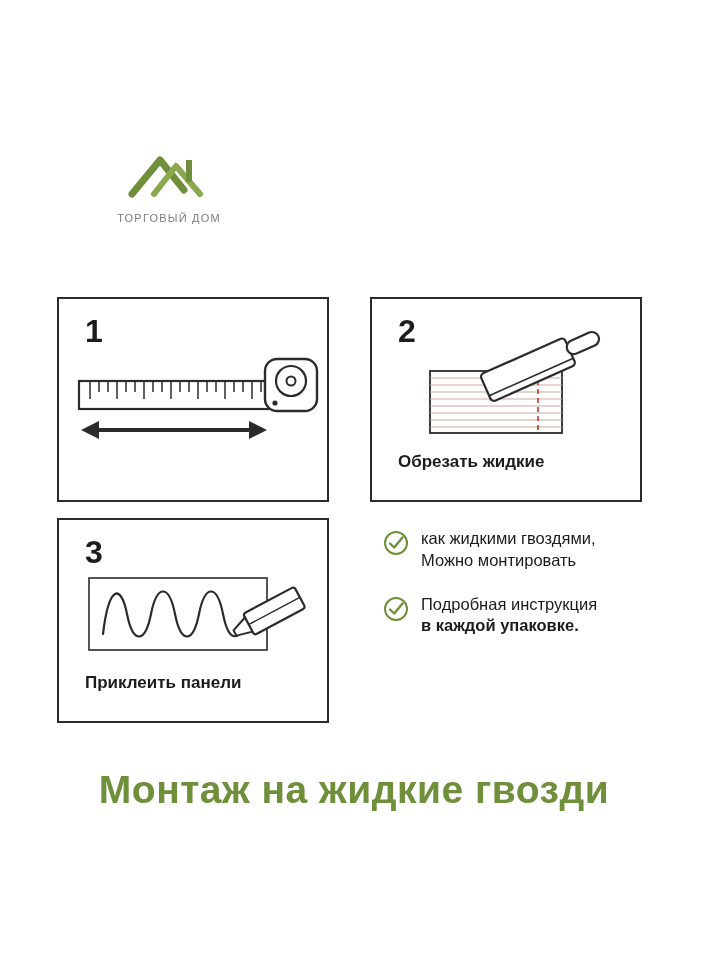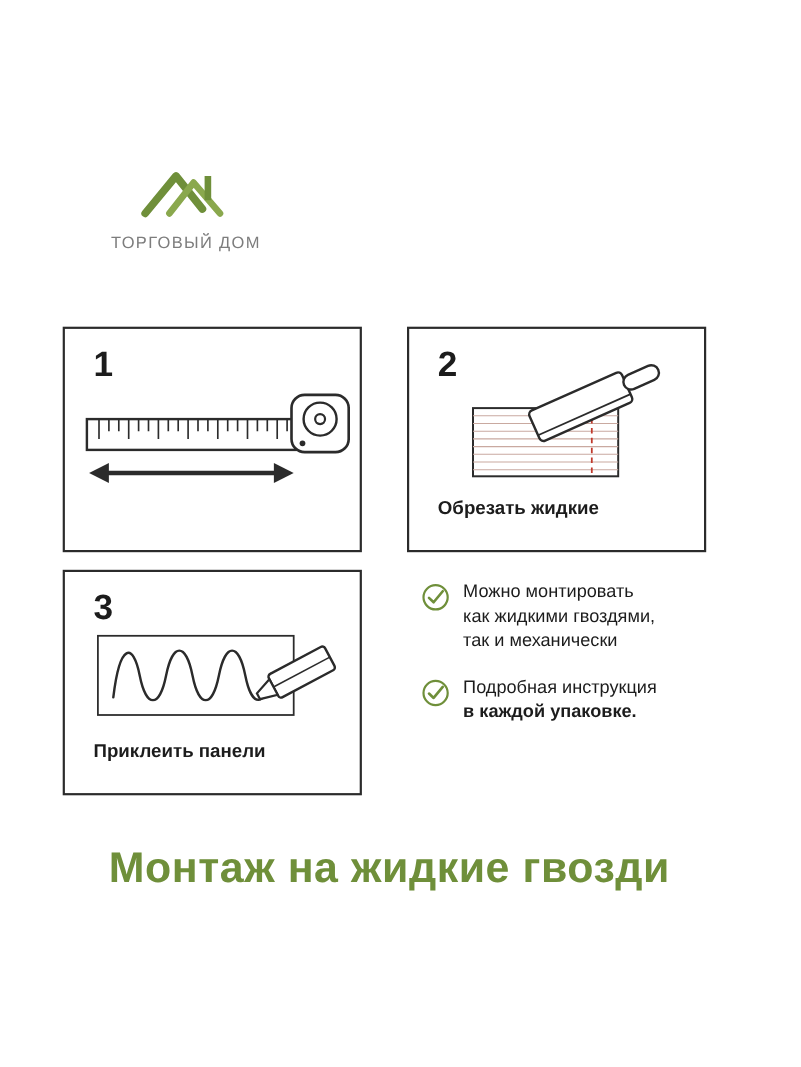--- a/index.html
+++ b/index.html
@@ -31,21 +31,21 @@
     display: block;
   }
   .logo-name {
     font-size: 27px;
     font-weight: bold;
     letter-spacing: 1.5px;
     color: #6f8f3a;
     line-height: 1;
   }
   .logo-sub {
-    font-size: 15px;
+    font-size: 11px;
     letter-spacing: 1.2px;
     color: #7d7d7d;
     margin-top: 4px;
   }
 
   
   .card {
     position: absolute;
     border: 2px solid #2b2b2b;
     box-sizing: border-box;
@@ -218,23 +218,22 @@
 </div>
 
 <div class="bullets">
 
   <div class="bullet">
     <svg class="bullet-icon" viewBox="0 0 26 26">
       <circle cx="13" cy="13" r="11" fill="none" stroke="#6f8f3a" stroke-width="2"></circle>
       <path d="M7 13.5 L11.2 17.5 L19.5 7.5" fill="none" stroke="#6f8f3a" stroke-width="2.4" stroke-linecap="round" stroke-linejoin="round"></path>
     </svg>
     <div class="bullet-text">
+      <div>как жидкими гвоздями,</div>
       <div>Можно монтировать</div>
-      <div>как жидкими гвоздями,</div>
-      <div>так и механически</div>
     </div>
   </div>
 
   <div class="bullet">
     <svg class="bullet-icon" viewBox="0 0 26 26">
       <circle cx="13" cy="13" r="11" fill="none" stroke="#6f8f3a" stroke-width="2"></circle>
       <path d="M7 13.5 L11.2 17.5 L19.5 7.5" fill="none" stroke="#6f8f3a" stroke-width="2.4" stroke-linecap="round" stroke-linejoin="round"></path>
     </svg>
     <div class="bullet-text">
       <div>Подробная инструкция</div>

